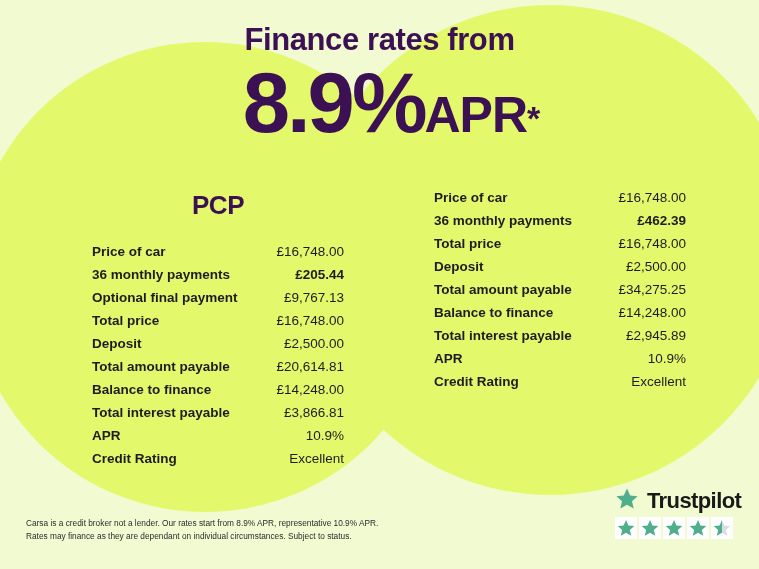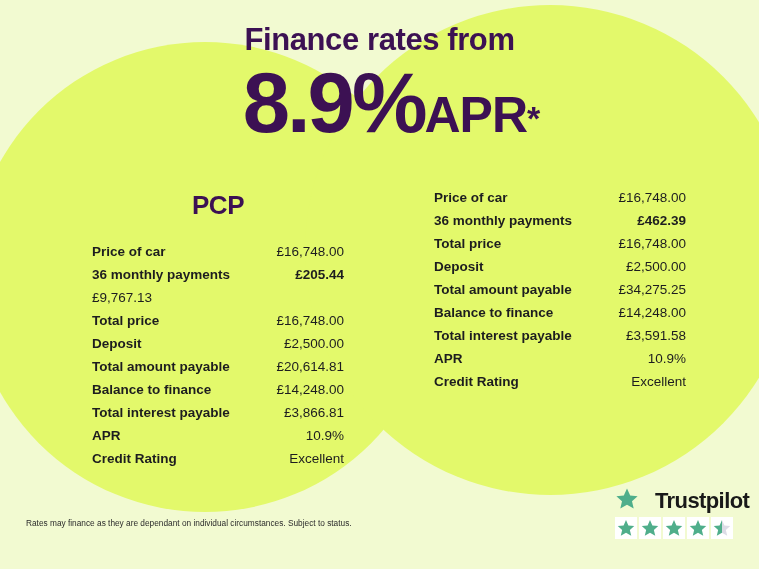--- a/index.html
+++ b/index.html
@@ -146,21 +146,21 @@
   .trustpilot {
     position: absolute;
     right: 24px;
     top: 488px;
     width: 120px;
   }
   .tp-wordmark {
     display: flex;
     align-items: center;
     justify-content: flex-start;
-    gap: 16px;
+    gap: 8px;
     height: 26px;
   }
   .tp-name {
     color: #191919;
     font-size: 22px;
     font-weight: 600;
     letter-spacing: -0.6px;
     line-height: 1;
   }
   .tp-stars {
@@ -208,20 +208,21 @@
       <div class="plan-rows">
           <div class="row">
             <span class="label">Price of car</span>
             <span class="value">£16,748.00</span>
           </div>
           <div class="row highlight">
             <span class="label">36 monthly payments</span>
             <span class="value">£205.44</span>
           </div>
           <div class="row">
+            <span class="label">Optional final payment</span>
             <span class="value">£9,767.13</span>
           </div>
           <div class="row">
             <span class="label">Total price</span>
             <span class="value">£16,748.00</span>
           </div>
           <div class="row">
             <span class="label">Deposit</span>
             <span class="value">£2,500.00</span>
           </div>
@@ -269,34 +270,35 @@
           <div class="row">
             <span class="label">Total amount payable</span>
             <span class="value">£34,275.25</span>
           </div>
           <div class="row">
             <span class="label">Balance to finance</span>
             <span class="value">£14,248.00</span>
           </div>
           <div class="row">
             <span class="label">Total interest payable</span>
-            <span class="value">£3,591.58</span>
+            <span class="value">£2,945.89</span>
           </div>
           <div class="row">
             <span class="label">APR</span>
             <span class="value">10.9%</span>
           </div>
           <div class="row">
             <span class="label">Credit Rating</span>
             <span class="value">Excellent</span>
           </div>
         </div>
     </div>
 
     <div class="disclaimer">
+      <div>Carsa is a credit broker not a lender. Our rates start from 8.9% APR, representative 10.9% APR.</div>
       <div>Rates may finance as they are dependant on individual circumstances. Subject to status.</div>
     </div>
 
     <div class="trustpilot">
       <div class="tp-wordmark">
         <span>
           <svg width="24" height="24" viewBox="0 0 24 24" aria-hidden="true">
             <polygon points="12,1.6 15.2,8.6 22.6,9.3 17,14.3 18.7,21.6 12,17.8 5.3,21.6 7,14.3 1.4,9.3 8.8,8.6" fill="#4fae8b"></polygon>
           </svg>
         </span>

